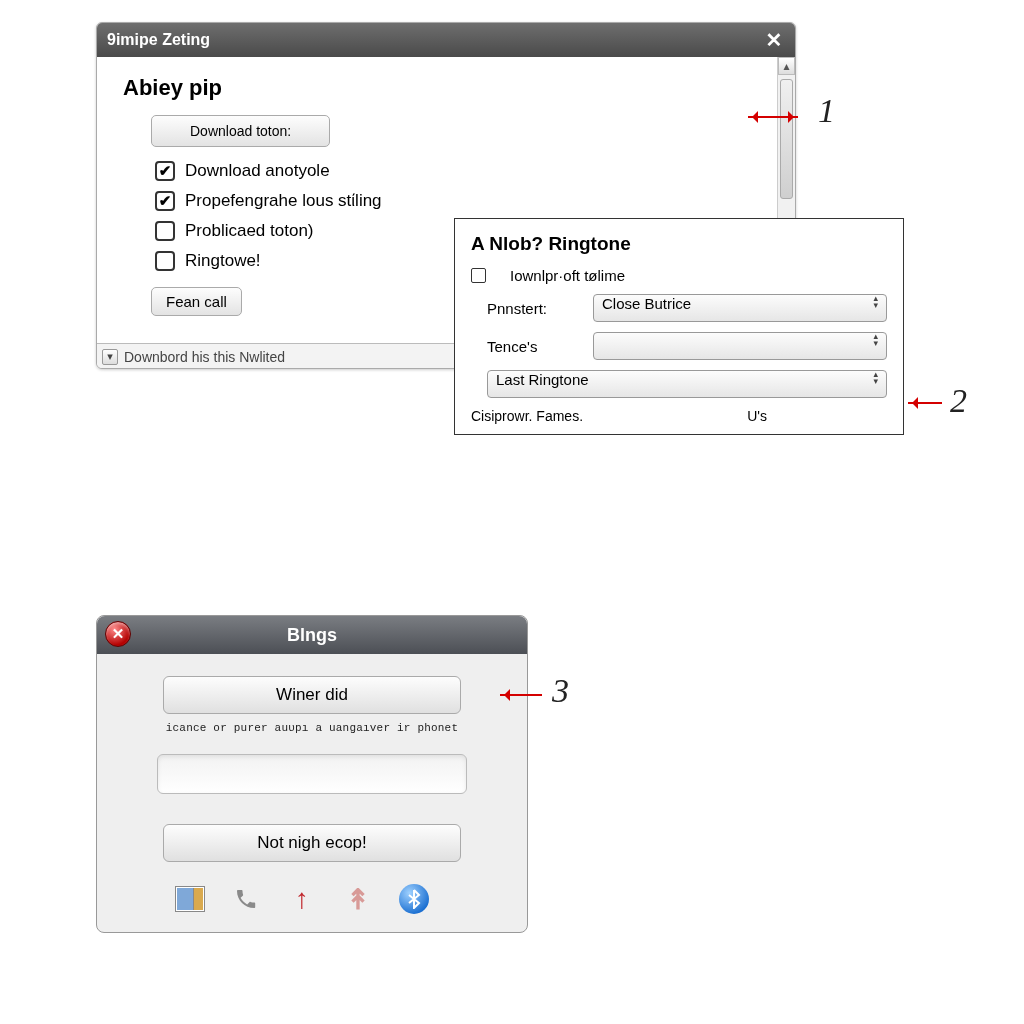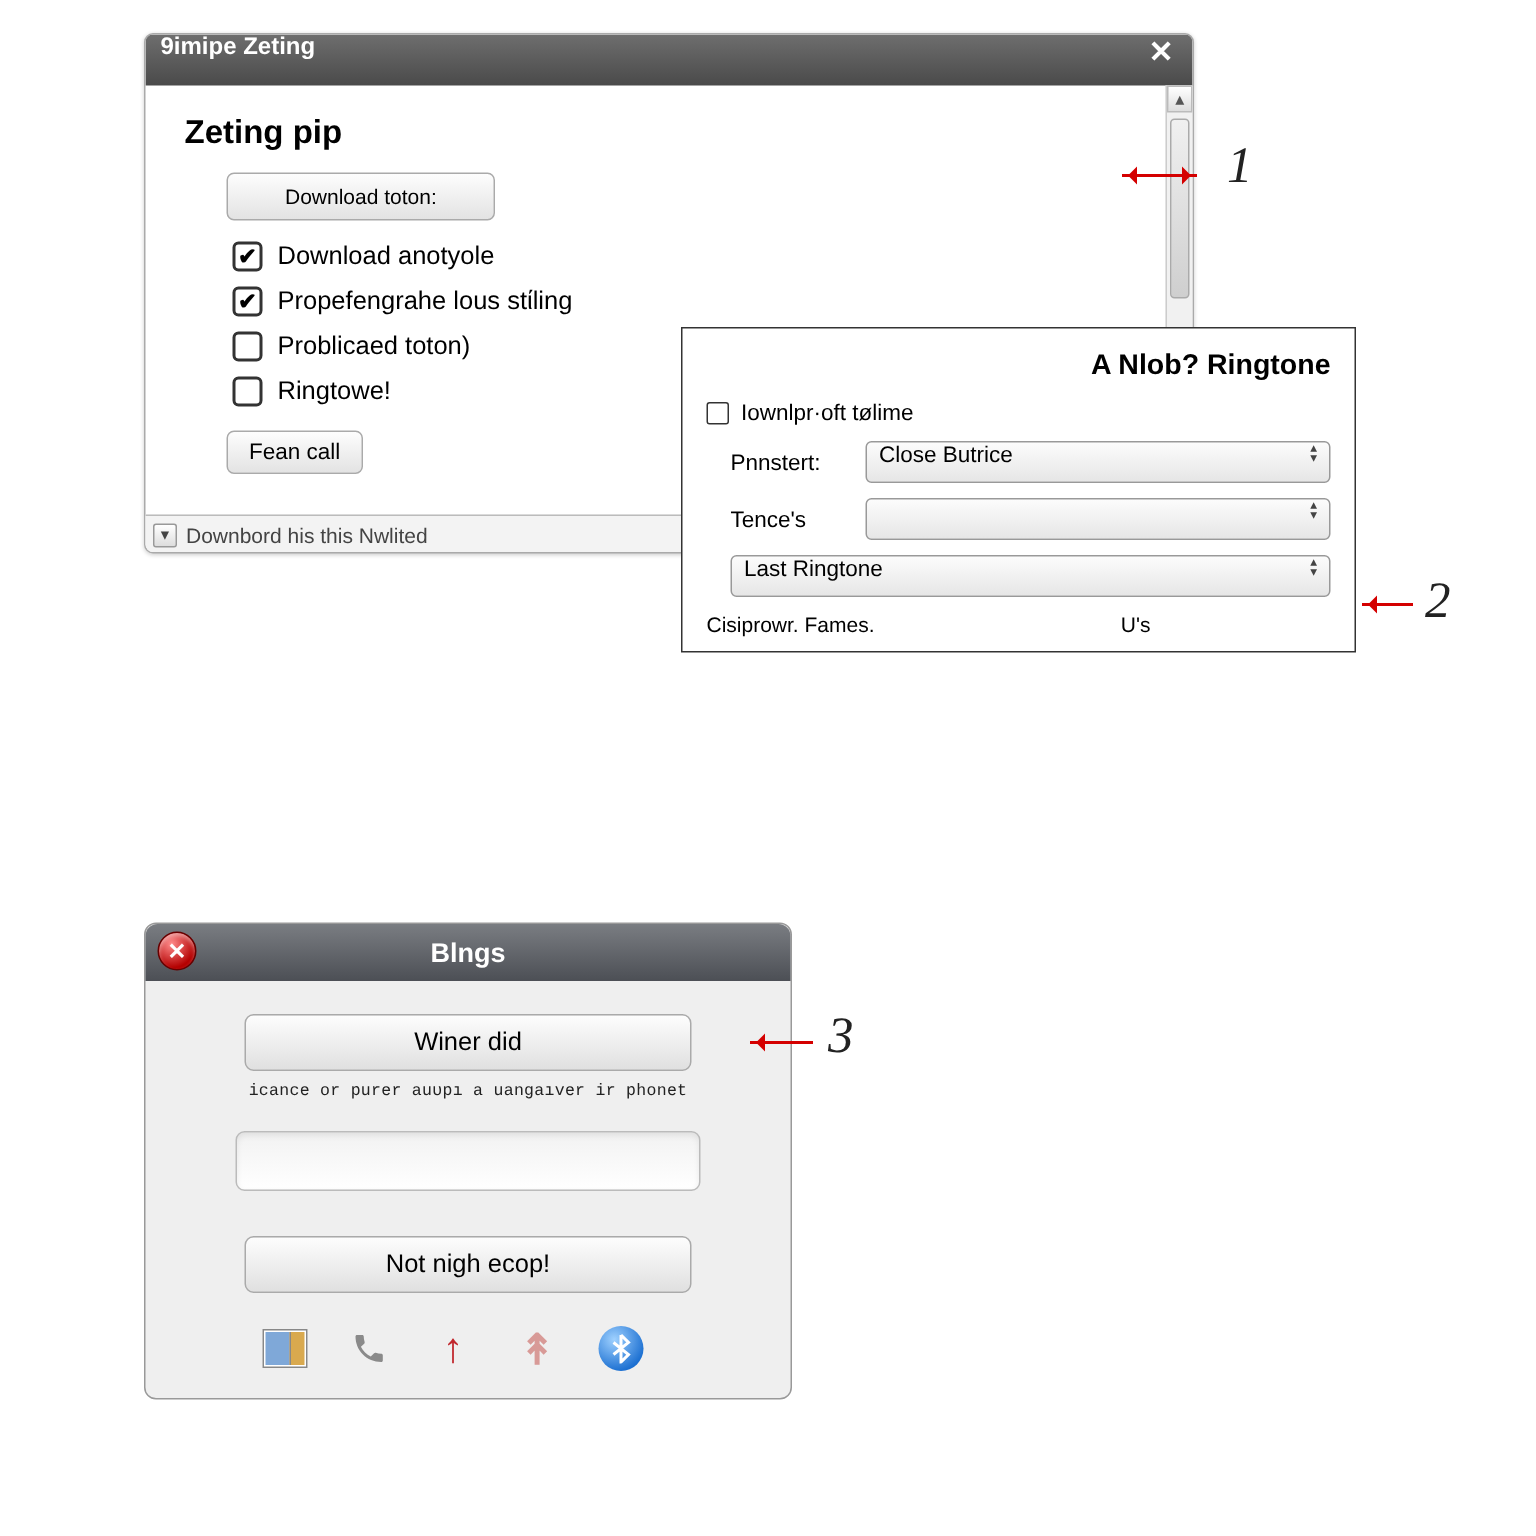--- a/index.html
+++ b/index.html
@@ -6,21 +6,21 @@
   body { width: 1024px; height: 1024px; background: #fff; font-family: Arial, Helvetica, sans-serif; position: relative; color: #000; }
 
   
   .win1 {
     position: absolute; left: 96px; top: 22px; width: 700px;
     border: 1px solid #aaa; border-radius: 6px; overflow: hidden;
     background: #fff; box-shadow: 0 1px 3px rgba(0,0,0,.2);
   }
   .win1-titlebar {
     height: 34px; background: linear-gradient(#6e6e6e,#4a4a4a);
-    display: flex; justify-content: space-between;
+    display: flex; align-items: center; justify-content: space-between;
     padding: 0 10px; color: #fff; font-weight: bold; font-size: 16px;
   }
   .win1-close { width: 22px; height: 22px; display: flex; align-items:center; justify-content:center; font-size: 20px; color: #fff; cursor: pointer; }
   .win1-body { position: relative; padding: 18px 26px 12px 26px; }
   .win1-scroll { position: absolute; right: 0; top: 0; bottom: 24px; width: 18px; background:#f1f1f1; border-left:1px solid #ccc; }
   .win1-scroll .up, .win1-scroll .down { height:18px; display:flex;align-items:center;justify-content:center; font-size:12px; color:#555; background:linear-gradient(#fff,#ddd); border:1px solid #bbb; cursor:pointer;}
   .win1-scroll .track { position:absolute; top:18px; bottom:18px; left:0; right:0; }
   .win1-scroll .thumb { position:absolute; top:4px; height:120px; left:2px; right:2px; background:linear-gradient(#f0f0f0,#cfcfcf); border:1px solid #aaa; border-radius:3px;}
   .win1 h2 { font-size: 22px; font-weight: bold; margin-bottom: 14px; }
   .btn {
@@ -36,22 +36,22 @@
   .win1-status { position:absolute; left:-1px; right:-1px; bottom:-1px; height:26px; border-top:1px solid #bbb; background:#f3f3f3; display:flex; align-items:center; font-size:14px; color:#444; padding-left:6px; gap:6px;}
   .win1-status .chevdn { width:16px;height:16px; border:1px solid #999; background:linear-gradient(#fff,#ddd); display:flex;align-items:center;justify-content:center; font-size:11px; border-radius:2px; cursor:pointer;}
   .win1-inner { padding-bottom: 40px; padding-right:20px;}
 
   
   .panel2 {
     position:absolute; left:454px; top:218px; width:450px;
     border:1px solid #333; background:#fff; padding:14px 16px 10px 16px;
     font-size:15px;
   }
-  .panel2 h3 { font-size:19px; font-weight:bold; margin-bottom:12px;text-align:right;}
-  .panel2 .row { display:flex; align-items:center; gap:8px; margin-bottom:10px; }
+  .panel2 h3 { font-size:19px; font-weight:bold; margin-bottom:12px;}
+  .panel2 .row { display:flex; align-items:center; gap:24px; margin-bottom:10px; }
   .panel2 label.lab { width:82px; font-size:15px; }
   .combo {
     flex:1; height:28px; border:1px solid #999; border-radius:4px;
     background:linear-gradient(#fcfcfc,#e6e6e6);
     display:flex; align-items:flex-start; justify-content:space-between;
     padding:0 8px; font-size:15px; cursor:pointer;
   }
   .combo .stepper { display:flex; flex-direction:column; line-height:7px; font-size:9px; color:#444;}
   .panel2 .foot { display:flex; justify-content:space-between; font-size:14px; margin-top:8px;}
 
@@ -108,21 +108,21 @@
 </head>
 <body>
 
 <div class="win1">
   <div class="win1-titlebar">
     <span>9imipe Zeting</span>
     <span class="win1-close">✕</span>
   </div>
   <div class="win1-body">
     <div class="win1-inner">
-      <h2>Zeting pip</h2>
+      <h2>Abiey pip</h2>
       <div style="padding-left:28px;">
         <span class="btn">Download toton:</span>
         <div class="checklist">
           <div class="check-row">
             <span class="chk">✔</span>
             <span>Download anotyole</span>
           </div>
           <div class="check-row">
             <span class="chk">✔</span>
             <span>Propefengrahe lous stίling</span>

